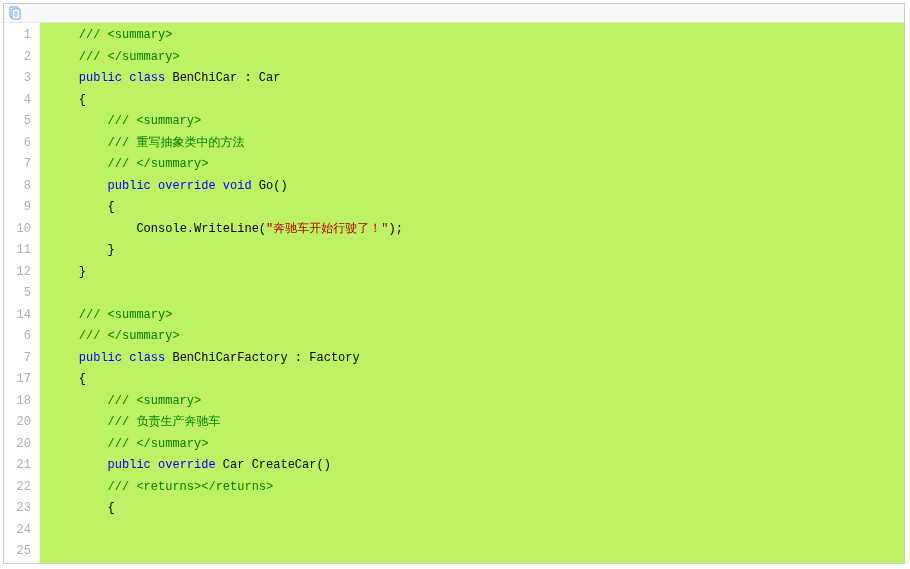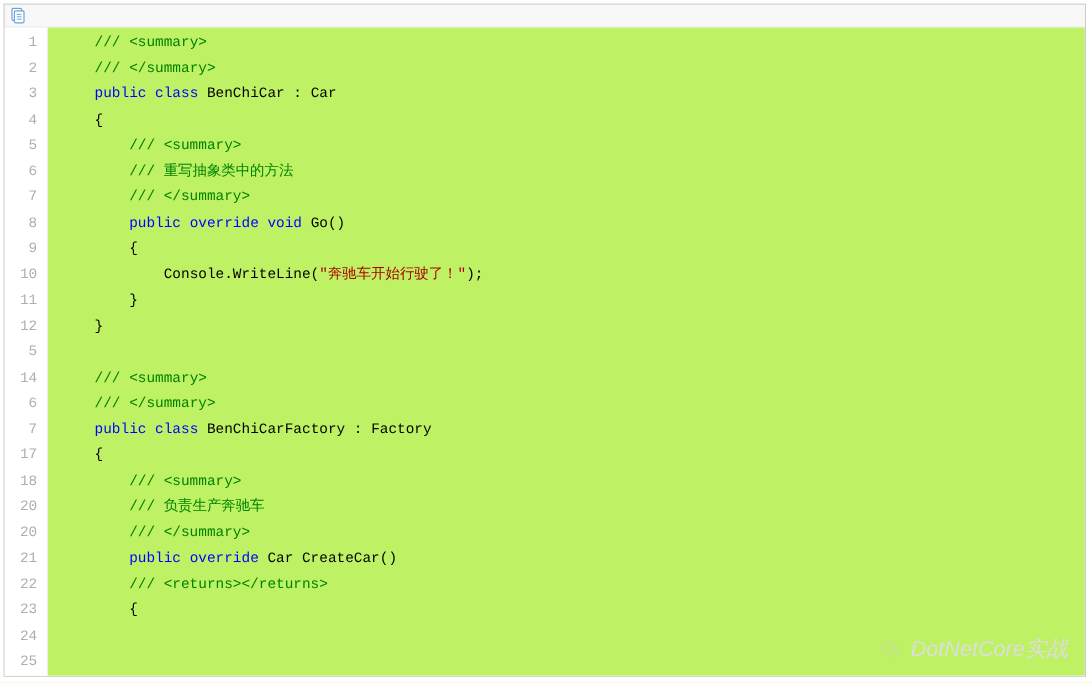--- a/index.html
+++ b/index.html
@@ -146,26 +146,13 @@
         <div class="line">    <span class="kw">public</span><span class="plain"> </span><span class="kw">class</span><span class="plain"> BenChiCarFactory : Factory</span></div>
         <div class="line">    <span class="punc">{</span></div>
         <div class="line">        <span class="cmt">/// &lt;summary&gt;</span></div>
         <div class="line">        <span class="cmt">/// 负责生产奔驰车</span></div>
         <div class="line">        <span class="cmt">/// &lt;/summary&gt;</span></div>
         <div class="line">        <span class="kw">public</span><span class="plain"> </span><span class="kw">override</span><span class="plain"> Car CreateCar()</span></div>
         <div class="line">        <span class="cmt">/// &lt;returns&gt;&lt;/returns&gt;</span></div>
         <div class="line">        <span class="punc">{</span></div>
       </div>
   </div>
-  <div class="watermark">
-    <span class="wm-icon">
-      <svg width="20" height="20" viewBox="0 0 24 24" fill="none">
-        <circle cx="8" cy="10" r="6" stroke="#ccc" stroke-width="1.5" fill="none"></circle>
-        <circle cx="15" cy="14" r="5" stroke="#ccc" stroke-width="1.5" fill="none"></circle>
-        <circle cx="6" cy="9" r="0.9" fill="#ccc"></circle>
-        <circle cx="10" cy="9" r="0.9" fill="#ccc"></circle>
-        <circle cx="13" cy="13" r="0.7" fill="#ccc"></circle>
-        <circle cx="17" cy="13" r="0.7" fill="#ccc"></circle>
-      </svg>
-    </span>
-    <span>DotNetCore实战</span>
-  </div>
 </div>
 
 </body></html>

